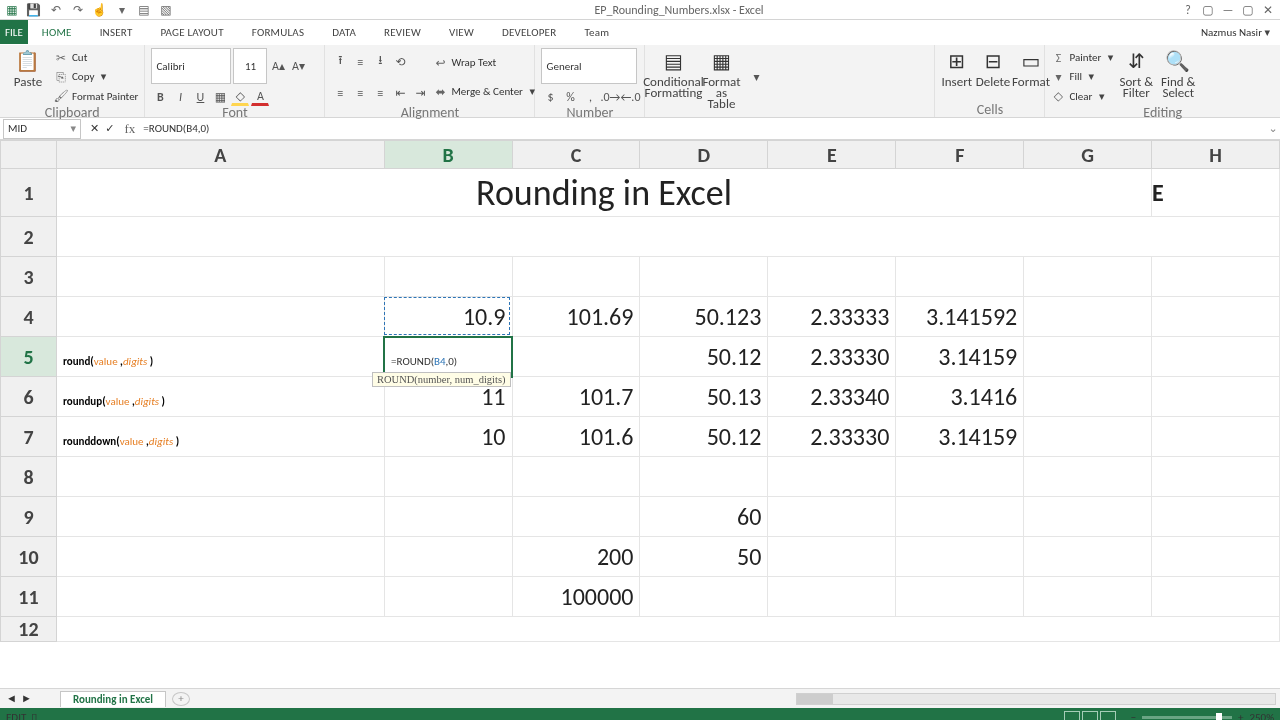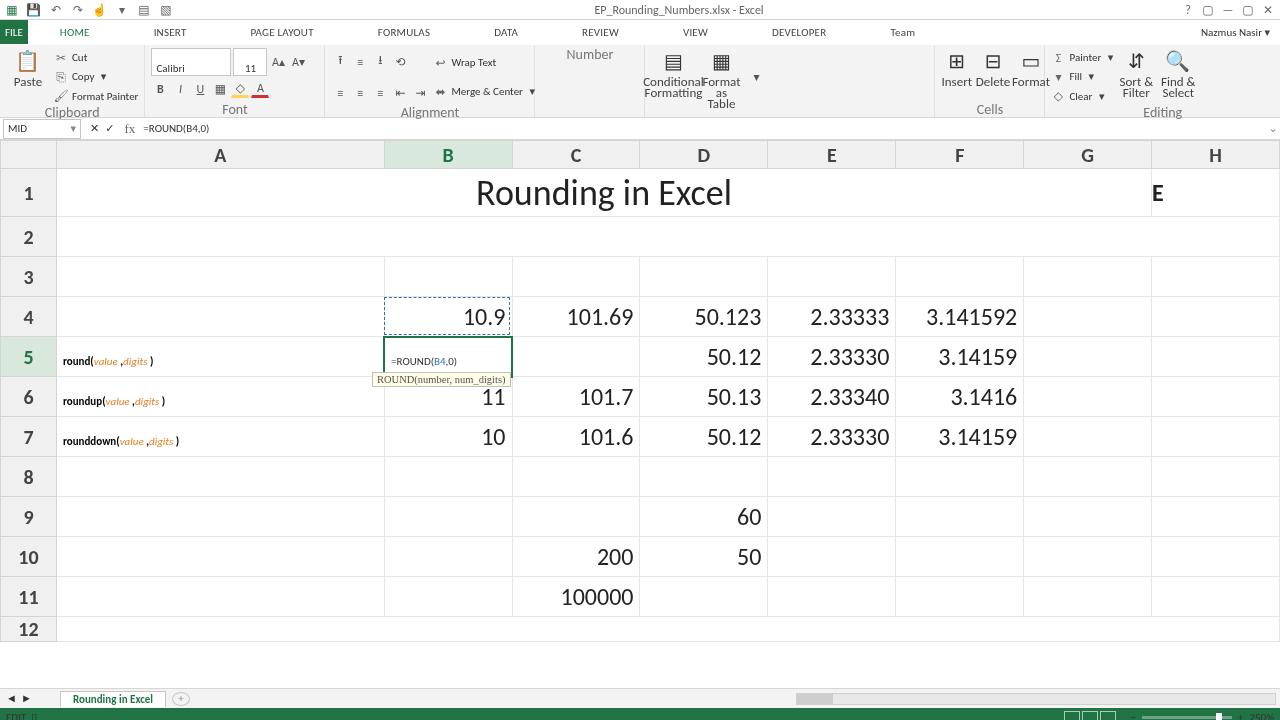--- a/index.html
+++ b/index.html
@@ -7,36 +7,36 @@
 
 .titlebar{height:20px;background:#fff;display:flex;align-items:center;border-bottom:1px solid #d4d4d4}
 .titlebar .qat{display:flex;align-items:center;gap:6px;padding:0 4px}
 .titlebar .qat .ic{width:16px;height:16px;display:flex;align-items:center;justify-content:center;color:#666;font-size:12px}
 .titlebar .title{flex:1;text-align:center;font-size:12px;color:#666}
 .titlebar .wctrl{display:flex;gap:4px;padding-right:4px}
 .titlebar .wctrl .ic{width:16px;height:16px;display:flex;align-items:center;justify-content:center;color:#666;font-size:12px}
 
 .tabstrip{height:24px;background:#fff;display:flex;align-items:stretch}
 .tabstrip .filetab{background:#217346;color:#fff;padding:0 5px;display:flex;align-items:center;font-size:11px}
-.tabstrip .tab{padding:0 32px;display:flex;align-items:center;font-size:11px;color:#444;text-transform:uppercase;letter-spacing:.02em}
+.tabstrip .tab{padding:0 14px;display:flex;align-items:center;font-size:11px;color:#444;text-transform:uppercase;letter-spacing:.02em}
 .tabstrip .tab.active{color:#217346;font-weight:500}
 .tabstrip .spacer{flex:1}
 .tabstrip .account{padding:0 10px;display:flex;align-items:center;font-size:11px;color:#444}
 
 .ribbon{height:74px;background:#f3f3f3;border-top:1px solid #fff;border-bottom:1px solid #d6d6d6;display:flex}
 .group{border-right:1px solid #e1e1e1;padding:3px 6px 0 6px;display:flex;flex-direction:column;justify-content:space-between;position:relative}
 .group .gbody{display:flex;align-items:flex-start;gap:4px;flex:1}
 .group .glabel{text-align:center;font-size:14px;color:#777;height:14px;line-height:14px}
 .bigbtn{display:flex;flex-direction:column;align-items:center;width:44px;gap:2px}
 .bigbtn .bigic{width:26px;height:26px;display:flex;align-items:center;justify-content:center;font-size:20px}
 .bigbtn .lbl{font-size:13px;color:#444;text-align:center;line-height:11px}
 .stack{display:flex;flex-direction:column;justify-content:space-around;height:58px}
 .stack .row{display:flex;align-items:center;gap:4px;height:18px;font-size:11px;color:#444;white-space:nowrap}
 .stack .row .ic{width:14px;height:14px;display:flex;align-items:center;justify-content:center;font-size:12px;color:#666}
-.fontbox,.sizebox{border:1px solid #c6c6c6;background:#fff;height:28px;display:flex;align-items:flex-end;padding:0 4px;font-size:11px;color:#444}
+.fontbox,.sizebox{border:1px solid #c6c6c6;background:#fff;height:36px;display:flex;align-items:center;padding:0 4px;font-size:11px;color:#444}
 .fontbox{width:80px}.sizebox{width:34px;justify-content:center}
 .iconrow{display:flex;gap:2px;align-items:center}
 .ib{width:18px;height:18px;display:flex;align-items:center;justify-content:center;font-size:12px;color:#555;border:1px solid transparent}
 .stylesgrid{display:grid;grid-template-columns:82px 82px;grid-template-rows:20px 20px;gap:2px}
 .styleswatch{border:1px solid #d2d2d2;background:#fff;display:flex;align-items:center;padding:0 4px;font-size:11px}
 .styleswatch.bad{background:#fcecea;color:#9c0006}
 .styleswatch.good{background:#e2efd9;color:#006100}
 .styleswatch.neutral{background:#fdf1de;color:#9c6500}
 
 .fbar{height:22px;border-bottom:1px solid #d6d6d6;display:flex;align-items:center;background:#fff}
@@ -50,21 +50,21 @@
 .sheet table{border-collapse:collapse;width:100%}
 .corner{width:56px;height:28px;background:#f0f0f0;border:1px solid #d4d4d4}
 .colhead{height:28px;background:#f0f0f0;border:1px solid #d4d4d4;text-align:center;font-size:20px;font-family:Calibri;color:#444}
 .colhead.active{background:#d8e8dc;color:#217346;font-weight:600}
 .rowhead{width:56px;background:#f0f0f0;border:1px solid #d4d4d4;text-align:center;font-size:20px;font-family:Calibri;color:#444}
 .rowhead.active{background:#d8e8dc;color:#217346;font-weight:600}
 td.cell{border:1px solid #e5e5e5;height:40px;font-family:Calibri;font-size:24px;padding:0 6px;text-align:right;color:#222;position:relative}
 td.cell.al{text-align:left}
 td.title{font-size:36px;text-align:center;color:#222;height:48px}
 .fn{color:#000;font-weight:600}
-.val{color:#e67e22;font-style:italic}
+.val{color:#e67e22;}
 .dig{color:#e67e22;font-style:italic}
 .editing{border:2px solid #217346!important;text-align:left!important;font-size:24px;background:#fff}
 .editing .ref{color:#2e75b6}
 .tooltip{position:absolute;left:372px;top:232px;background:#fffde6;border:1px solid #bfbfbf;padding:1px 4px;font-size:10.5px;color:#555;font-family:"Segoe UI";z-index:50}
 .refbox{position:absolute;border:1.5px dashed #2e75b6;pointer-events:none}
 
 .sheettabs{height:20px;border-top:1px solid #d6d6d6;background:#f3f3f3;display:flex;align-items:center}
 .sheettabs .nav{width:60px;display:flex;gap:4px;padding:0 6px;color:#888}
 .sheettabs .stab{background:#fff;border:1px solid #c6c6c6;border-bottom:none;padding:1px 12px;font-size:11px;color:#217346;font-weight:600}
 .sheettabs .add{width:18px;height:14px;border:1px solid #c6c6c6;border-radius:50%;display:flex;align-items:center;justify-content:center;font-size:11px;color:#888;margin-left:6px}
@@ -187,20 +187,32 @@
             <span class="ic">↩</span>
             <span>Wrap Text</span>
           </div>
         <div class="row"><span class="ic">⬌</span><span>Merge &amp; Center</span>&nbsp;▾</div>
       </div>
     </div>
     <div class="glabel">Alignment</div>
   </div>
 
   <div class="group" style="width:110px">
+    <div class="gbody" style="flex-direction:column;gap:4px">
+      <div class="fontbox" style="width:96px">
+          <span>General</span>
+        </div>
+      <div class="iconrow">
+        <span class="ib">$</span>
+        <span class="ib">%</span>
+        <span class="ib">,</span>
+        <span class="ib">.0→</span>
+        <span class="ib">←.0</span>
+      </div>
+    </div>
     <div class="glabel">Number</div>
   </div>
 
   <div class="group" style="width:290px">
     <div class="gbody">
       <div class="bigbtn">
         <div class="bigic">▤</div>
         <div class="lbl" style="white-space:pre-line">Conditional
 Formatting</div>
       </div>

